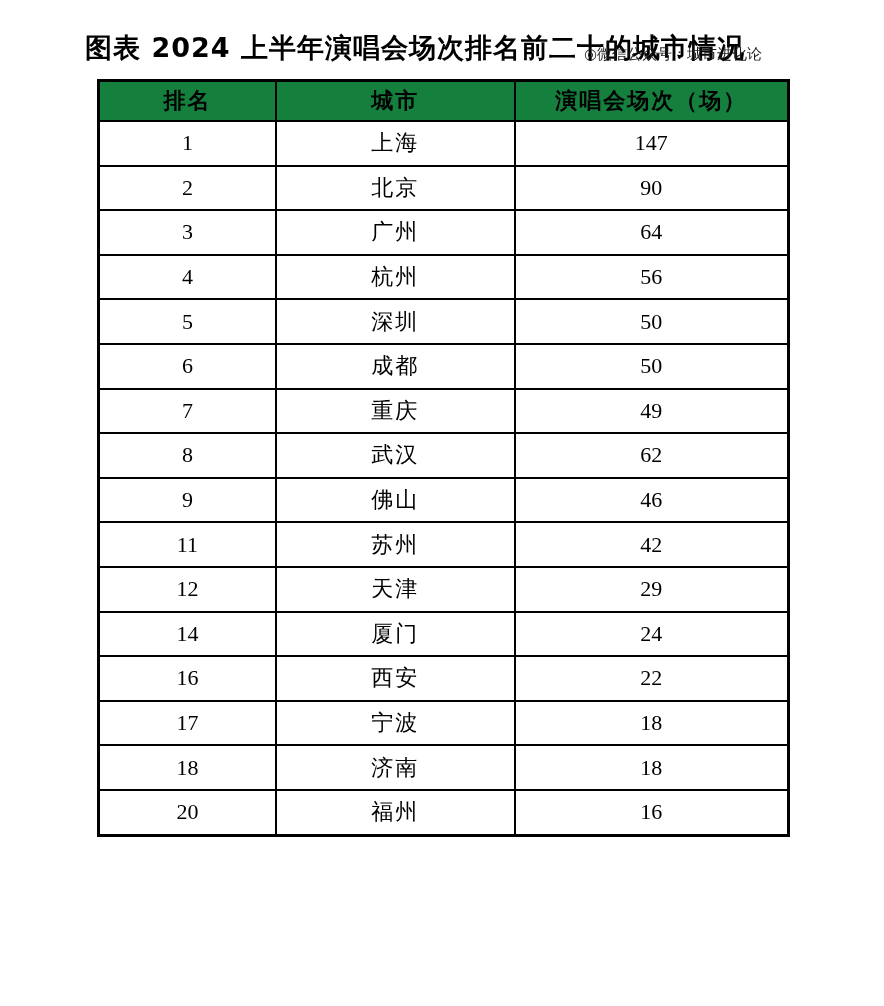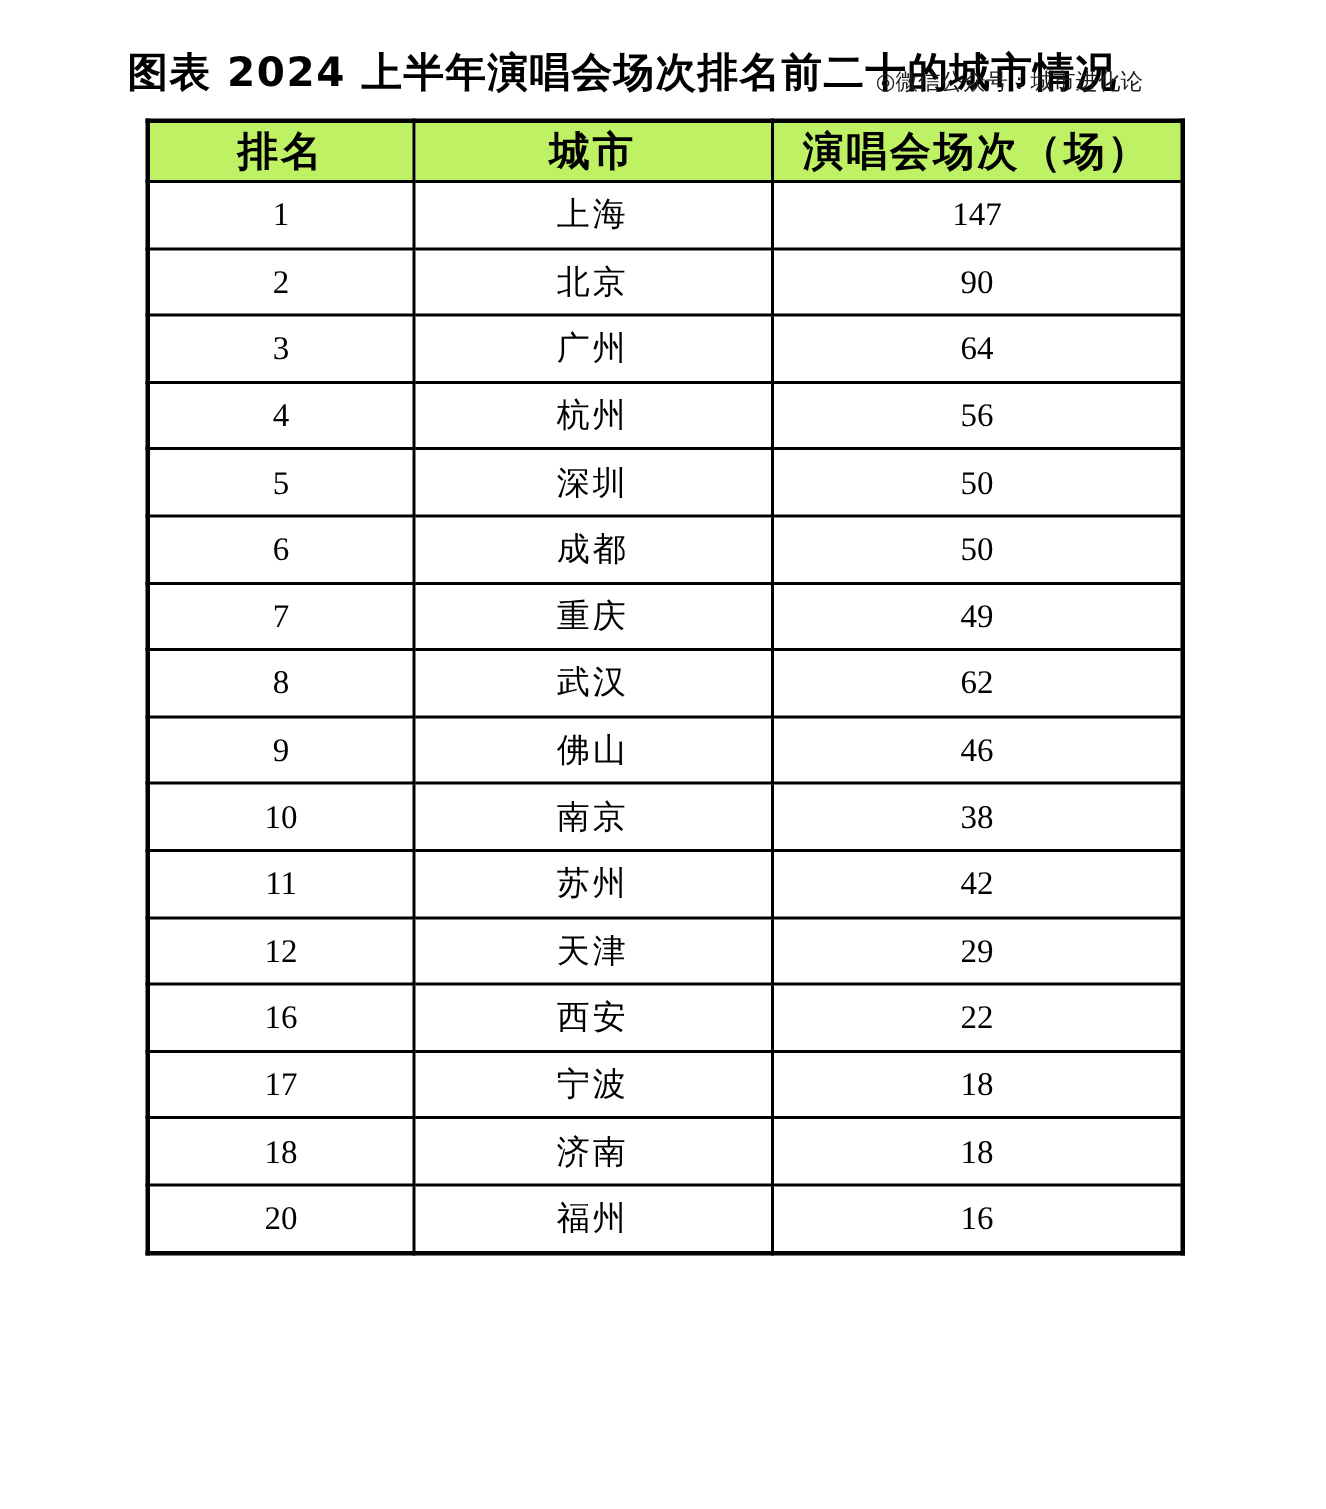--- a/index.html
+++ b/index.html
@@ -52,25 +52,25 @@
   }
   table.concert-table th,
   table.concert-table td {
     border: 2px solid #000000;
     text-align: center;
     vertical-align: middle;
     padding: 0;
     overflow: hidden;
   }
   table.concert-table th {
-    background: #bef264;
+    background: #15803d;
     height: 38px;
     font-family: Liberation Sans, sans-serif;
     font-weight: bold;
-    font-size: 27px;
+    font-size: 22px;
     letter-spacing: 2px;
   }
   table.concert-table td {
     background: #ffffff;
     height: 42.6px;
   }
   td.city-cell {
     font-family: "DejaVu Sans", "Liberation Sans", sans-serif;
     letter-spacing: 2px;
   }
@@ -144,33 +144,33 @@
           <td class="rank-cell">8</td>
           <td class="city-cell">武汉</td>
           <td class="count-cell">62</td>
         </tr>
         <tr>
           <td class="rank-cell">9</td>
           <td class="city-cell">佛山</td>
           <td class="count-cell">46</td>
         </tr>
         <tr>
-          <td class="rank-cell">10</td>
-          <td class="city-cell">南京</td>
-          <td class="count-cell">38</td>
-        </tr>
-        <tr>
           <td class="rank-cell">11</td>
           <td class="city-cell">苏州</td>
           <td class="count-cell">42</td>
         </tr>
         <tr>
           <td class="rank-cell">12</td>
           <td class="city-cell">天津</td>
           <td class="count-cell">29</td>
+        </tr>
+        <tr>
+          <td class="rank-cell">14</td>
+          <td class="city-cell">厦门</td>
+          <td class="count-cell">24</td>
         </tr>
         <tr>
           <td class="rank-cell">16</td>
           <td class="city-cell">西安</td>
           <td class="count-cell">22</td>
         </tr>
         <tr>
           <td class="rank-cell">17</td>
           <td class="city-cell">宁波</td>
           <td class="count-cell">18</td>

